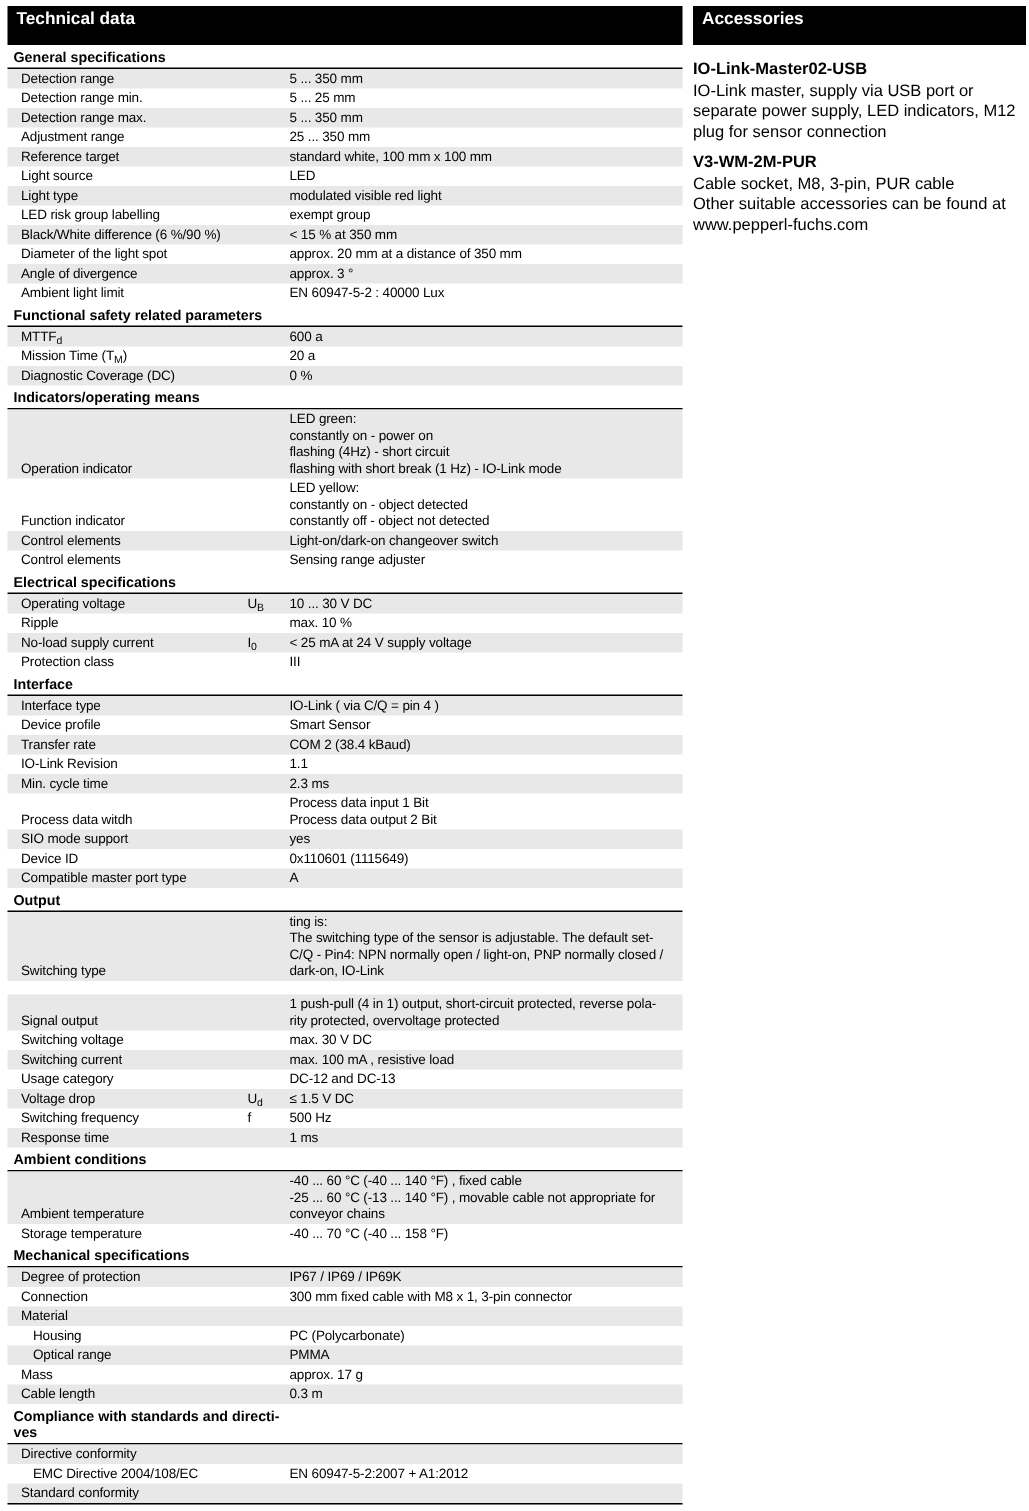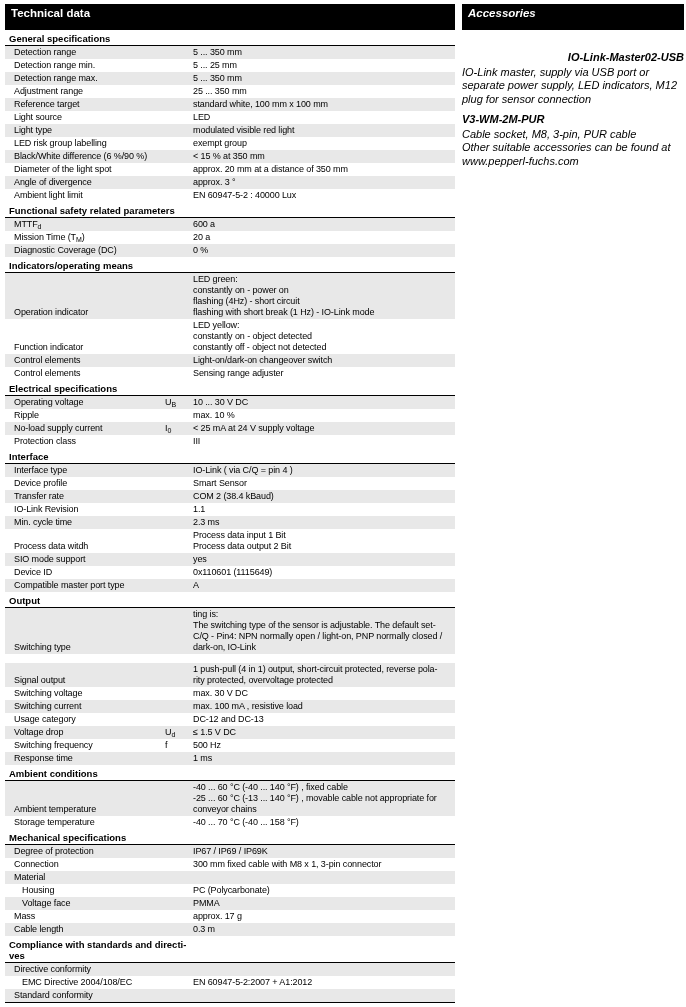--- a/index.html
+++ b/index.html
@@ -3,21 +3,21 @@
 <meta charset="utf-8">
 <style>
   * { margin:0; padding:0; box-sizing:border-box; }
   html,body { background:#fff; }
   body {
     width:686px; height:1007px; overflow:hidden; position:relative;
     font-family:"Liberation Sans", sans-serif; color:#000;
   }
   .page { position:absolute; left:5px; top:4px; width:678px; }
   .col-left  { position:absolute; left:0;   top:0; width:450px; }
-  .col-right { position:absolute; left:457px; top:0; width:222px;font-style:italic; }
+  .col-right { position:absolute; left:457px; top:0; width:222px; }
 
   .bar {
     background:var(--header-bg,#000); color:var(--header-fg,#fff);
     font-weight:bold; font-size:11.5px; line-height:12px;
     padding:3px 6px 3px 6px; height:26px;
   }
 
   .sec-header {
     font-weight:bold; font-size:9.5px; line-height:11px;
     padding:3px 0 1px 4px; border-bottom:1px solid var(--rule,#000);
@@ -33,21 +33,21 @@
   .row.spacer { min-height:9px; padding:0; }
   .c-label  { width:160px; flex:none; padding-left:9px; }
   .c-label.indent { padding-left:17px; }
   .c-symbol { width:28px; flex:none; }
   .c-value  { flex:1; padding-right:3px; }
   sub { font-size:7px; line-height:0; vertical-align:-2px; }
   #sections .row:last-child { border-bottom:1px solid var(--rule,#000); }
 
   .acc-body { padding-top:7px; font-size:11px; line-height:13.5px; }
   .acc-name { font-weight:bold; margin-top:7px; margin-bottom:1px; }
-  .acc-item:first-child .acc-name { margin-top:14px;text-align:right; }
+  .acc-item:first-child .acc-name { margin-top:3px; }
   .acc-note { margin-top:0; }
   .acc-note .url { display:block; }
 </style>
 </head>
 <body style="background: rgb(255, 255, 255);">
 
 <div class="page">
 
   <div class="col-left">
     <div class="bar">Technical data</div>
@@ -391,21 +391,21 @@
           <div class="c-value"></div>
         </div>
         <div class="row">
           <div class="c-label indent">Housing</div>
           <div class="c-symbol"></div>
           <div class="c-value">
             <div class="v-line">PC (Polycarbonate)</div>
           </div>
         </div>
         <div class="row shaded">
-          <div class="c-label indent">Voltage face</div>
+          <div class="c-label indent">Optical range</div>
           <div class="c-symbol"></div>
           <div class="c-value">
             <div class="v-line">PMMA</div>
           </div>
         </div>
         <div class="row">
           <div class="c-label">Mass</div>
           <div class="c-symbol"></div>
           <div class="c-value">
             <div class="v-line">approx. 17 g</div>

